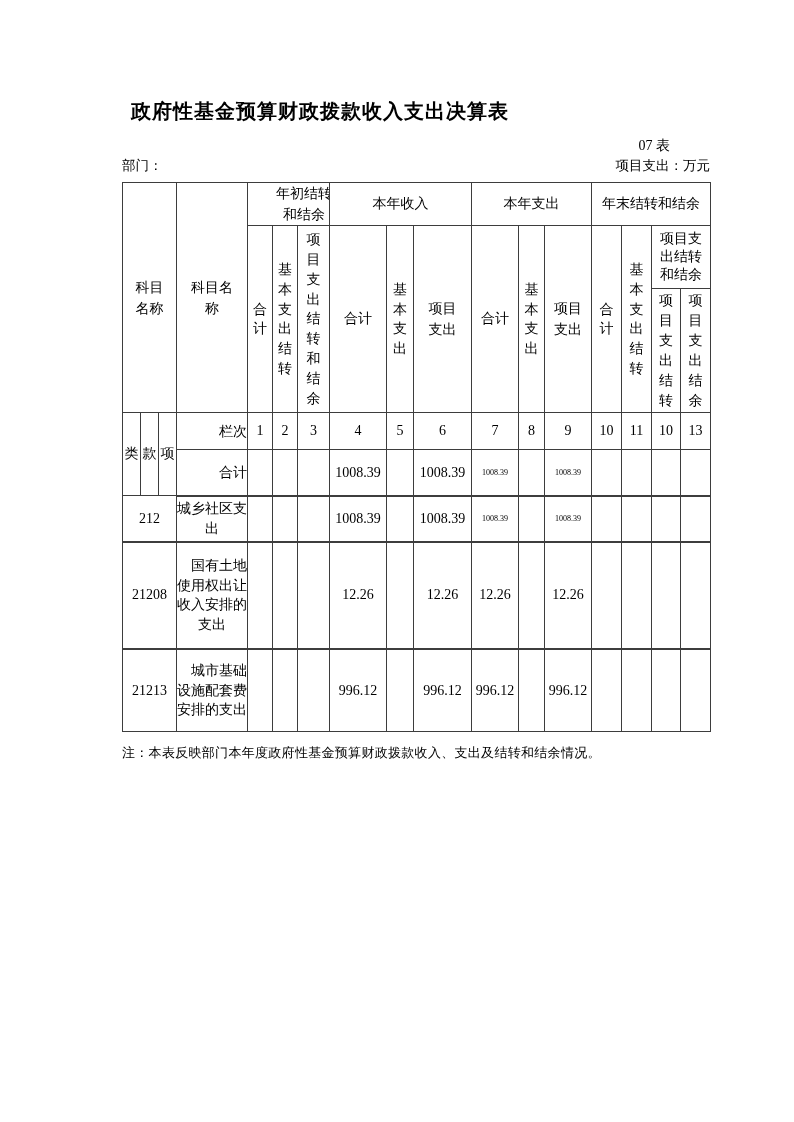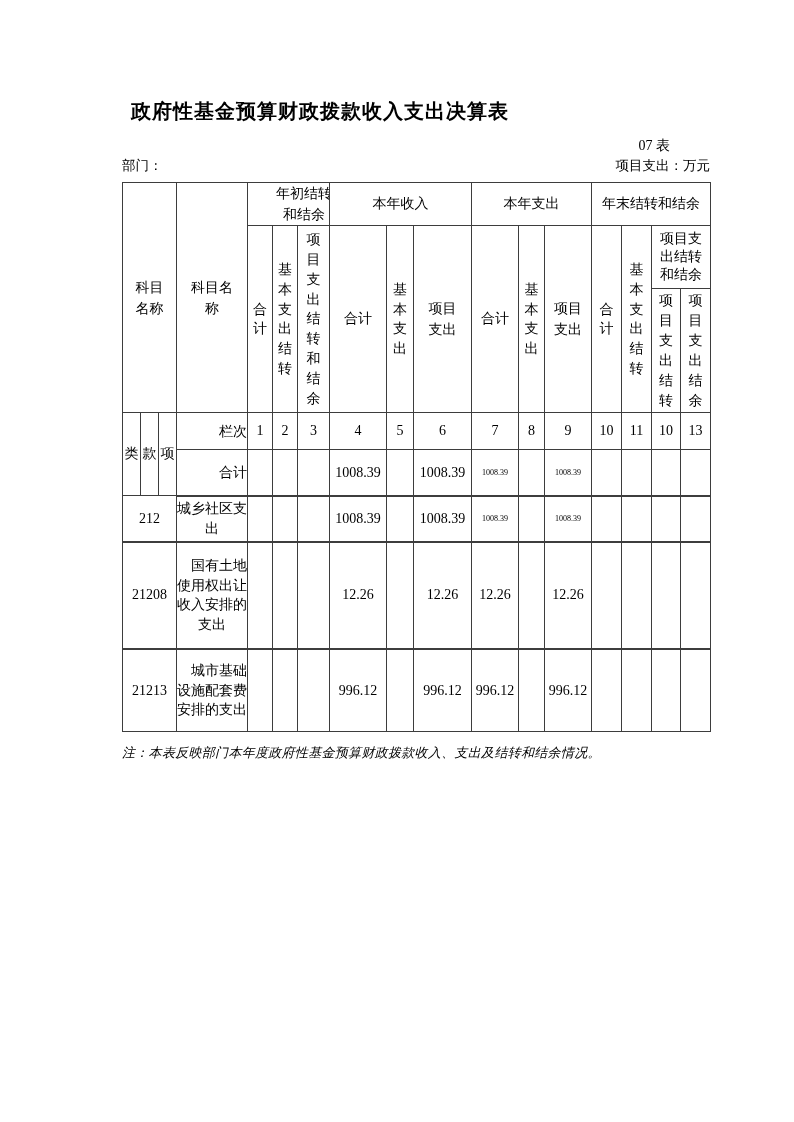--- a/index.html
+++ b/index.html
@@ -40,21 +40,21 @@
   .vt{display:block;width:1em;margin:0 auto;word-break:break-all;line-height:1.42;font-size:14px;}
   .h2proj{font-size:13.5px;}
   .h2proj .wrap{line-height:1.3;}
   td.name-cell{text-align:left;padding:2px 3px;font-size:15px;line-height:1.4;}
   td.name-cell.center{text-align:right;}
   td.name-cell.indent{text-indent:1em;margin-top:24px;}
   td.code-cell{text-align:left;padding-left:2px;font-size:14px;}
   td.num{font-size:13.5px;}
   td.val{font-size:10.5px;}
   td.val.sm{font-size:8px;}
-  .note{font-size:13px;margin-top:12px;letter-spacing:0.3px;font-style:italic;}
+  .note{font-size:13px;margin-top:12px;letter-spacing:0.3px;}
 </style>
 </head>
 <body>
 
 <div class="page-title">政府性基金预算财政拨款收入支出决算表</div>
 
 <div class="container">
 
   <div class="meta-right">
     <div>07 表</div>

